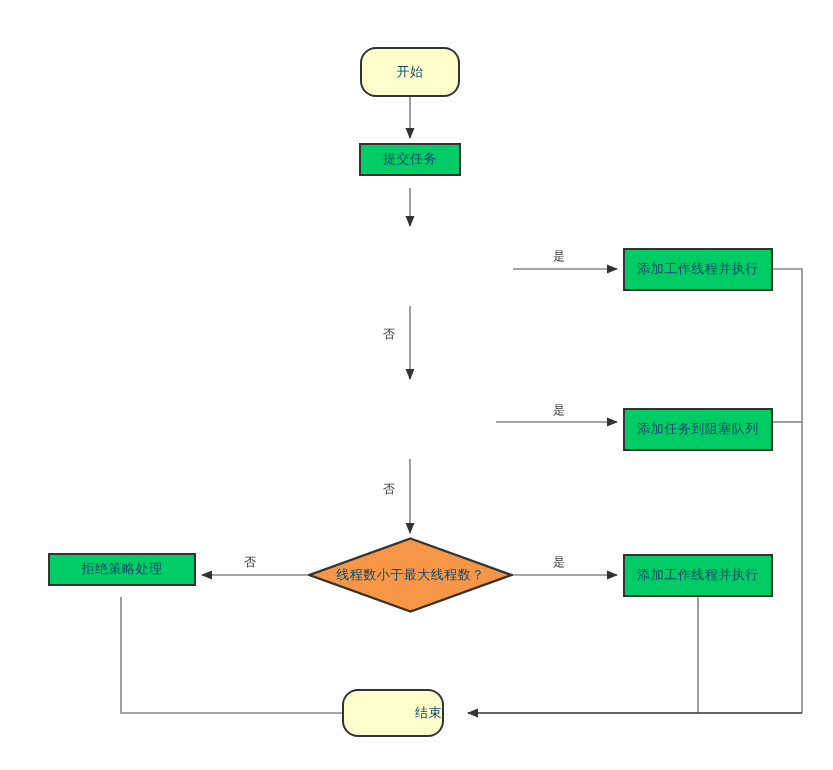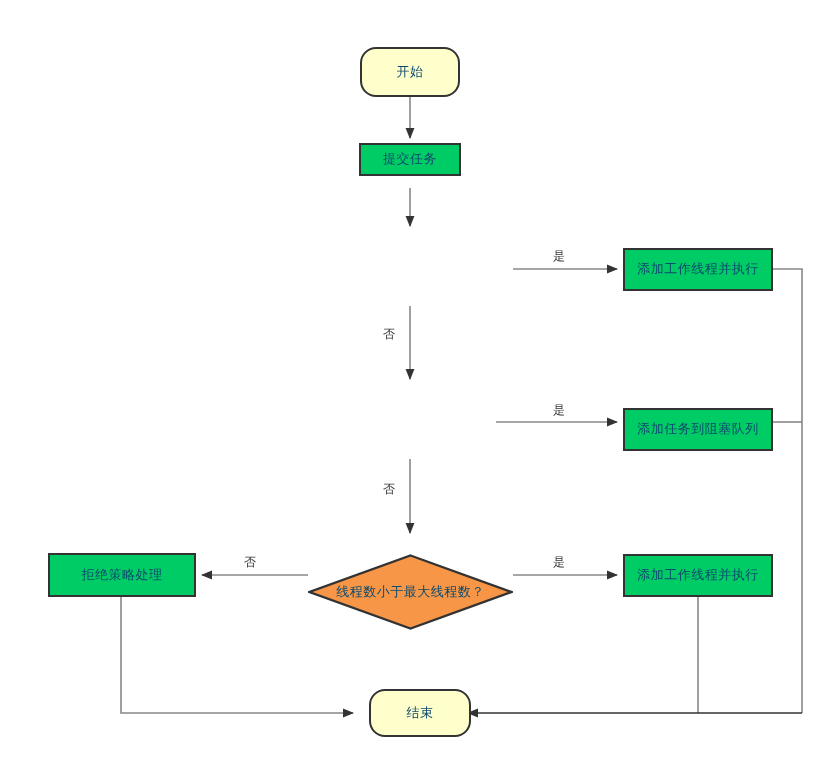--- a/index.html
+++ b/index.html
@@ -122,36 +122,36 @@
 
   <div class="node node-process" style="left:623px; top:248px; width:150px; height:43px;">
     <span>添加工作线程并执行</span>
   </div>
 
 
   <div class="node node-process" style="left:623px; top:401px; width:150px; height:43px;margin-top:7px;">
     <span>添加任务到阻塞队列</span>
   </div>
 
-  <div class="node node-decision" style="left:308px; top:554px; width:205px; height:76px;align-items:center;">
+  <div class="node node-decision" style="left:308px; top:537px; width:205px; height:76px;align-items:center;">
     <svg class="diamond-shape" viewBox="0 0 205 76" preserveAspectRatio="none">
       <polygon points="102.5,1.5 203.5,38 102.5,74.5 1.5,38" fill="#f79646" stroke="#333333" stroke-width="2.2"></polygon>
     </svg>
     <span class="decision-label">线程数小于最大线程数？</span>
   </div>
 
   <div class="node node-process" style="left:623px; top:554px; width:150px; height:43px;">
     <span>添加工作线程并执行</span>
   </div>
 
-  <div class="node node-process" style="left:48px; top:553px; width:148px; height:44px;">
+  <div class="node node-process" style="left:48px; top:553px; width:148px; height:33px;">
     <span>拒绝策略处理</span>
   </div>
 
-  <div class="node node-terminal" style="left:369px; top:689px; width:102px; height:48px;">
+  <div class="node node-terminal" style="left:342px; top:689px; width:102px; height:48px;justify-content:flex-end;">
     <span>结束</span>
   </div>
 
   <div class="edge-label" style="left:553px; top:248px;">是</div>
   <div class="edge-label" style="left:383px; top:326px;">否</div>
 
   <div class="edge-label" style="left:553px; top:402px;">是</div>
   <div class="edge-label" style="left:383px; top:481px;">否</div>
 
   <div class="edge-label" style="left:553px; top:554px;">是</div>

